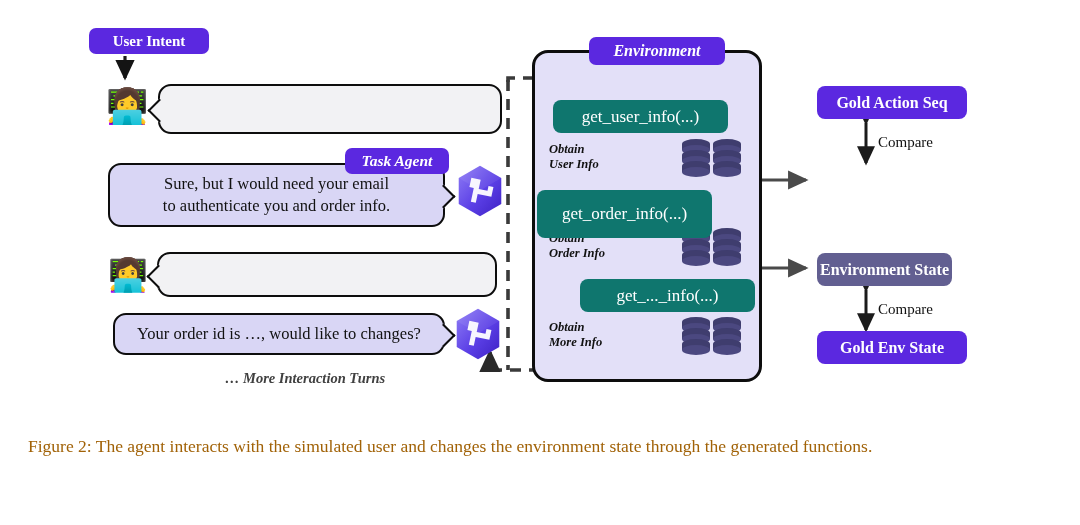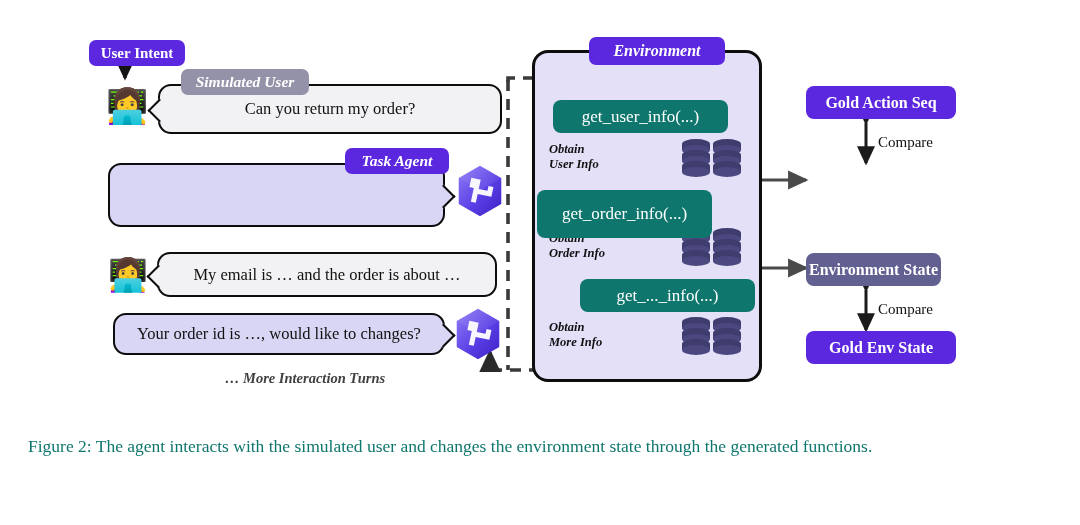--- a/index.html
+++ b/index.html
@@ -29,28 +29,28 @@
               transform:rotate(45deg);}
 
   
   #env-panel{border:3px solid #0d0d0d;border-radius:16px;background:#e3e0f8;}
   .fnbox{background:#0f766e;border-radius:8px;color:#fff;font-size:17px;}
 
   .obtain-lbl{font-style:italic;font-weight:bold;font-size:12.5px;line-height:1.22;color:#111;
               text-align:left;}
 
   
-  .resbox{border-radius:8px;color:#fff;font-weight:bold;font-size:16px;}
+  .resbox{border-radius:8px;color:#fff;font-weight:bold;font-size:16px;margin-left:11px;}
   .res-gold{background:#5B28E0;}
   .res-mute{background:#625F91;}
   .cmp-lbl{font-size:15px;color:#111;}
 
   
   #caption{position:absolute;left:28px;top:432px;width:1024px;font-size:17.5px;
-           line-height:1.62;color:#0f766e;}
+           line-height:1.62;color:#a16207;}
 
   
   #wires{position:absolute;left:0;top:0;width:1080px;height:525px;pointer-events:none;}
   .more-turns{font-style:italic;font-weight:bold;font-size:14.5px;color:#404040;}
 </style>
 </head>
 <body>
 
 <div id="stage">
 
@@ -107,35 +107,35 @@
     </g>
 
     <g>
       <path d="M866,123 L866,163" stroke="#1b1b1b" stroke-width="3" marker-start="url(#ah-up)" marker-end="url(#ah-up)" fill="none"></path>
     </g>
     <g>
       <path d="M866,290 L866,330" stroke="#1b1b1b" stroke-width="3" marker-start="url(#ah-up)" marker-end="url(#ah-up)" fill="none"></path>
     </g>
   </svg>
 
-  <div class="abs pill pill-strong ctr" style="left:89px;top:28px;width:96px;height:26px;font-size:15px;margin-top:12px;">User Intent</div>
+  <div class="abs pill pill-strong ctr" style="left:89px;top:28px;width:120px;height:26px;font-size:15px;">User Intent</div>
 
   <div class="abs ctr" style="left:105px;top:83px;width:46px;height:48px;font-size:34px;line-height:1;">👩‍💻</div>
 
-  <div class="abs pill pill-gray pill-italic ctr" style="left:181px;top:69px;width:128px;height:26px;font-size:15.5px;z-index:4;">Simulated User</div>
 
   <div class="abs bubble ctr" style="left:158px;top:84px;width:344px;height:50px;z-index:2;">
     <span class="tail tail-left" style="background:#f2f2f4;"></span>
-    <span class="bubble-txt">Can you return my order?</span>
   </div>
 
   <div class="abs pill pill-strong pill-italic ctr" style="left:345px;top:148px;width:104px;height:26px;font-size:15.5px;z-index:4;">Task Agent</div>
 
   <div class="abs bubble bubble-agent ctr" style="left:108px;top:163px;width:337px;height:64px;z-index:2;">
     <span class="tail tail-right" style="background:#d9d6f5;"></span>
+    <span class="bubble-txt" style="white-space:pre-line;">Sure, but I would need your email
+to authenticate you and order info.</span>
   </div>
 
   <div class="abs" style="left:452px;top:163px;width:56px;height:56px;z-index:5;">
     <svg viewBox="0 0 100 100" width="56" height="56" aria-hidden="true">
       <defs>
         <linearGradient id="lg1" x1="0" y1="0" x2="1" y2="1">
           <stop offset="0%" stop-color="#8f7df5"></stop>
             <stop offset="55%" stop-color="#5b3fe6"></stop>
           <stop offset="100%" stop-color="#3d21c4"></stop>
         </linearGradient>
@@ -143,21 +143,20 @@
       <path d="M50 5 L88 27 L88 73 L50 95 L12 73 L12 27 Z" fill="url(#lg1)"></path>
       <path d="M30 30 L47 30 L47 47 L63 47 L63 38 L72 38 L72 56 L47 56 L47 72 L38 72 L38 47 L30 47 Z" fill="#ffffff" opacity="0.95" transform="rotate(12 50 50)"></path>
       <path d="M50 5 L88 27 L50 49 L12 27 Z" fill="#ffffff" opacity="0.07"></path>
     </svg>
   </div>
 
   <div class="abs ctr" style="left:106px;top:252px;width:44px;height:46px;font-size:32px;line-height:1;">👩‍💻</div>
 
   <div class="abs bubble ctr" style="left:157px;top:252px;width:340px;height:45px;z-index:2;">
     <span class="tail tail-left" style="background:#f2f2f4;"></span>
-    <span class="bubble-txt">My email is … and the order is about …</span>
   </div>
 
   <div class="abs bubble bubble-agent ctr" style="left:113px;top:313px;width:332px;height:42px;z-index:2;">
     <span class="tail tail-right" style="background:#d9d6f5;"></span>
     <span class="bubble-txt">Your order id is …, would like to changes?</span>
   </div>
 
   <div class="abs" style="left:450px;top:306px;width:56px;height:56px;z-index:5;">
     <svg viewBox="0 0 100 100" width="56" height="56" aria-hidden="true">
       <defs>

